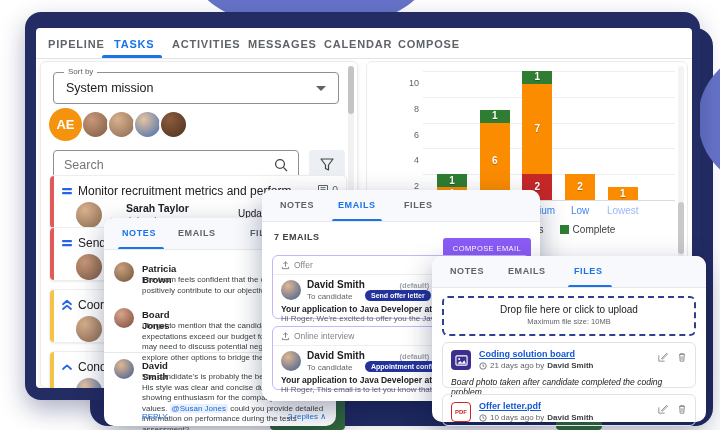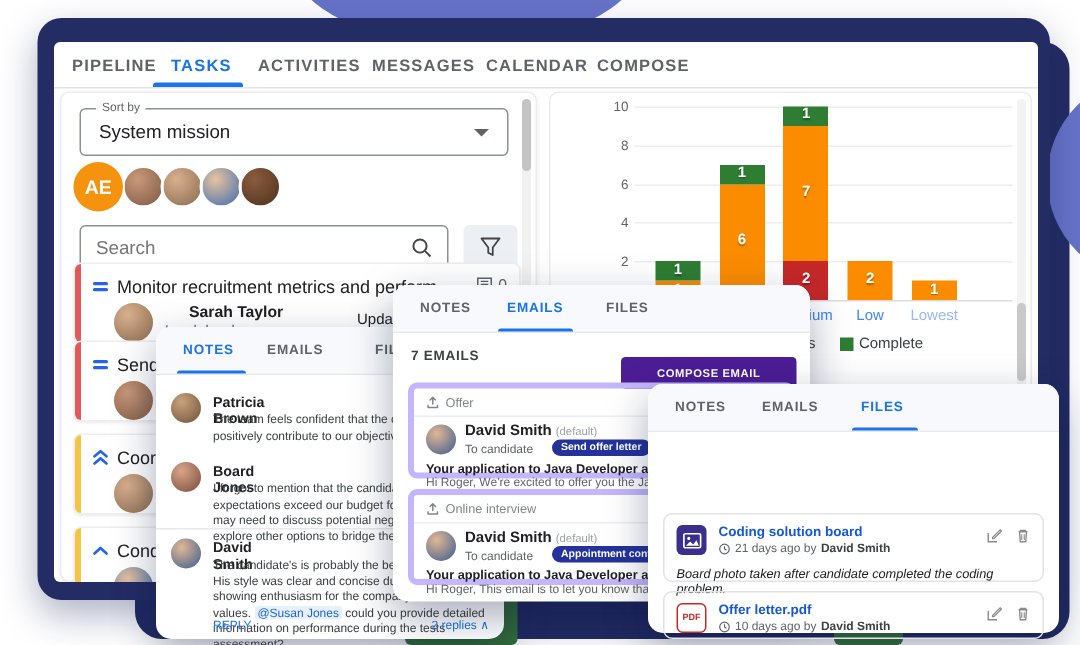--- a/index.html
+++ b/index.html
@@ -52,21 +52,21 @@
   .task-meta { position:absolute; left:188px; top:32px; font-size:10px; color:#202124; white-space:nowrap; }
 
   
   #chart-card { left:330px; top:33px; width:322px; height:325px; background:#fff; border:1px solid #ececec; border-radius:6px; }
   #plot { position:absolute; left:66px; top:0; width:246px; height:138px; }
   .bar { position:absolute; bottom:0; width:30px; display:flex; flex-direction:column-reverse; }
   .seg { position:relative; width:100%; }
   .seg span { position:absolute; left:0; right:0; top:50%; transform:translateY(-55%); text-align:center; color:#fff; font-size:10px; font-weight:bold; text-shadow:0 1px 1px rgba(0,0,0,.3); }
   .gridline { position:absolute; left:56px; width:252px; height:1px; background:#eceef1; }
   #baseline { position:absolute; left:56px; width:252px; top:138px; height:1px; background:#dadce0; }
-  .ytick { position:absolute; left:30px; width:22px; text-align:right; font-size:9px; color:#5f6368; }
+  .ytick { position:absolute; left:30px; width:22px; text-align:right; font-size:9px; color:#5f6368;margin-top:12px; }
   .xlabel { position:absolute; top:143px; width:44px; text-align:center; font-size:10px; cursor:pointer; }
   #legend { position:absolute; left:40px; top:162px; width:282px; display:flex; justify-content:center; gap:16px; }
   .legend-item { display:flex; align-items:center; gap:4px; font-size:10px; color:#3c4043; }
   .legend-sq { width:9px; height:9px; }
   #chart-scrollbar { right:3px; top:4px; width:6px; height:250px; background:#f3f3f3; border-radius:3px; }
   #chart-scroll-thumb { right:3px; top:140px; width:6px; height:52px; background:#c9c9c9; border-radius:3px; }
 
   
   .panel { position:absolute; background:#fff; border-radius:10px; box-shadow:0 10px 28px rgba(10,20,60,.35); }
   .tabbar { position:absolute; left:0; top:0; right:0; height:32px; background:#f7f9fc; border-bottom:1px solid #e6e8eb; border-radius:10px 10px 0 0; }
@@ -81,41 +81,41 @@
   .note-name { position:absolute; left:28px; top:1px; font-size:9.5px; font-weight:bold; color:#202124; }
   .note-text { position:absolute; left:28px; top:13px; width:196px; font-size:8px; line-height:1.32; color:#3c4043; }
   #note-divider { position:absolute; left:0; top:134px; right:0; height:1px; background:#e8e8e8; }
   .mention { background:#e8f0fe; color:#1967d2; border-radius:2px; padding:0 2px; }
   #notes-footer { position:absolute; left:38px; right:10px; bottom:5px; display:flex; justify-content:space-between; }
   #reply-link, #replies-toggle { font-size:8px; font-weight:normal; color:#1a73e8; cursor:pointer; }
 
   
   #emails-panel { left:262px; top:190px; width:278px; height:211px; z-index:7; }
   #emails-count { position:absolute; left:12px; top:42px; font-size:9px; font-weight:bold; letter-spacing:.5px; color:#3c4043; }
-  #compose-btn { position:absolute; right:9px; top:48px; background:#4c1d95; color:#fff; font-size:7.5px; font-weight:bold; letter-spacing:.4px; padding:6px 24px; border-radius:3px; cursor:pointer; }
-  .email-card { position:absolute; left:10px; width:258px; height:64px; border:4px solid #c4b5fd; border-radius:6px; }
+  #compose-btn { position:absolute; right:9px; top:48px; background:#8b5cf6; color:#fff; font-size:7.5px; font-weight:normal; letter-spacing:.4px; padding:6px 10px; border-radius:3px; cursor:pointer; }
+  .email-card { position:absolute; left:10px; width:258px; height:64px; border:1px solid #c4b5fd; border-radius:6px; }
   .email-stage { position:absolute; left:8px; top:4px; font-size:8.5px; color:#80868b; display:flex; align-items:center; gap:4px; }
   .email-stage-line { position:absolute; left:0; right:0; top:18px; height:1px; background:#eceef1; }
   .email-avatar { position:absolute; left:8px; top:24px; width:20px; height:20px; border-radius:50%; }
   .email-sender { position:absolute; left:34px; top:23px; font-size:10px; font-weight:bold; color:#202124; }
-  .email-suffix { font-size:7.5px; font-weight:normal; color:#9aa0a6; }
+  .email-suffix { font-size:7.5px; font-weight:bold; color:#9aa0a6;margin-left:32px; }
   .email-to { position:absolute; left:34px; top:36px; font-size:8px; color:#5f6368; }
   .email-badge { position:absolute; left:92px; top:34px; background:#23339b; color:#fff; font-size:7px; font-weight:bold; padding:2px 6px; border-radius:8px; white-space:nowrap; }
   .email-subject { position:absolute; left:8px; top:48px; width:246px; font-size:8.5px; font-weight:bold; color:#202124; white-space:nowrap; overflow:hidden; }
   .email-preview { position:absolute; left:8px; top:58px; width:246px; font-size:8px; color:#5f6368; white-space:nowrap; overflow:hidden; }
   .email-card { overflow:visible; }
 
   
   #files-panel { left:432px; top:256px; width:274px; height:166px; z-index:8; }
   #dropzone { position:absolute; left:10px; top:40px; width:254px; height:40px; border:2px dashed #2d3f8f; border-radius:6px; text-align:center; cursor:pointer; }
   #dropzone-title { margin-top:6px; font-size:10px; color:#202124; }
   #dropzone-sub { margin-top:2px; font-size:7.5px; color:#5f6368; }
   .file-card { position:absolute; left:10px; width:254px; border:1px solid #e1e3e6; border-radius:6px; }
   .file-icon { position:absolute; left:8px; top:7px; width:20px; height:20px; border-radius:4px; display:flex; align-items:center; justify-content:center; }
-  .file-link { position:absolute; left:36px; top:6px; font-size:9px; font-weight:bold; color:#1558d6; cursor:pointer; }
+  .file-link { position:absolute; left:36px; top:6px; font-size:9px; font-weight:bold; color:#1558d6; text-decoration:underline; cursor:pointer; }
   .file-meta { position:absolute; left:36px; top:18px; font-size:8px; color:#5f6368; display:flex; align-items:center; gap:3px; }
   .file-meta b { color:#3c4043; }
   .file-desc { position:absolute; left:8px; top:34px; font-size:8.5px; font-style:italic; color:#202124; }
   .file-actions { position:absolute; right:8px; top:9px; display:flex; gap:9px; }
   .file-actions svg { cursor:pointer; }
 
   svg { display:block; }
 </style>
 </head>
 <body>
@@ -377,20 +377,24 @@
   </div>
 </div>
 
 <div class="panel" id="files-panel">
   <div class="tabbar">
     <div class="tab" style="left:18px">NOTES</div>
     <div class="tab" style="left:76px">EMAILS</div>
     <div class="tab active" style="left:142px">FILES</div>
     <div class="tab-underline" style="left:136px; width:44px"></div>
   </div>
+  <div id="dropzone">
+    <div id="dropzone-title">Drop file here or click to upload</div>
+    <div id="dropzone-sub">Maximum file size: 10MB</div>
+  </div>
 
   <div class="file-card" style="top:86px; height:46px">
     <div class="file-icon" style="background:#3b2e8c;">
       <svg width="13" height="13" viewBox="0 0 14 14">
           <rect x="1" y="2" width="12" height="10" rx="1" fill="none" stroke="#fff" stroke-width="1.2"></rect>
           <circle cx="4.5" cy="5.3" r="1.1" fill="#fff"></circle>
           <path d="M2.5 10.5l3-3 2.2 2.2 2.3-3 1.8 3.8z" fill="#fff"></path>
         </svg>
     </div>
     <div class="file-link">Coding solution board</div>

